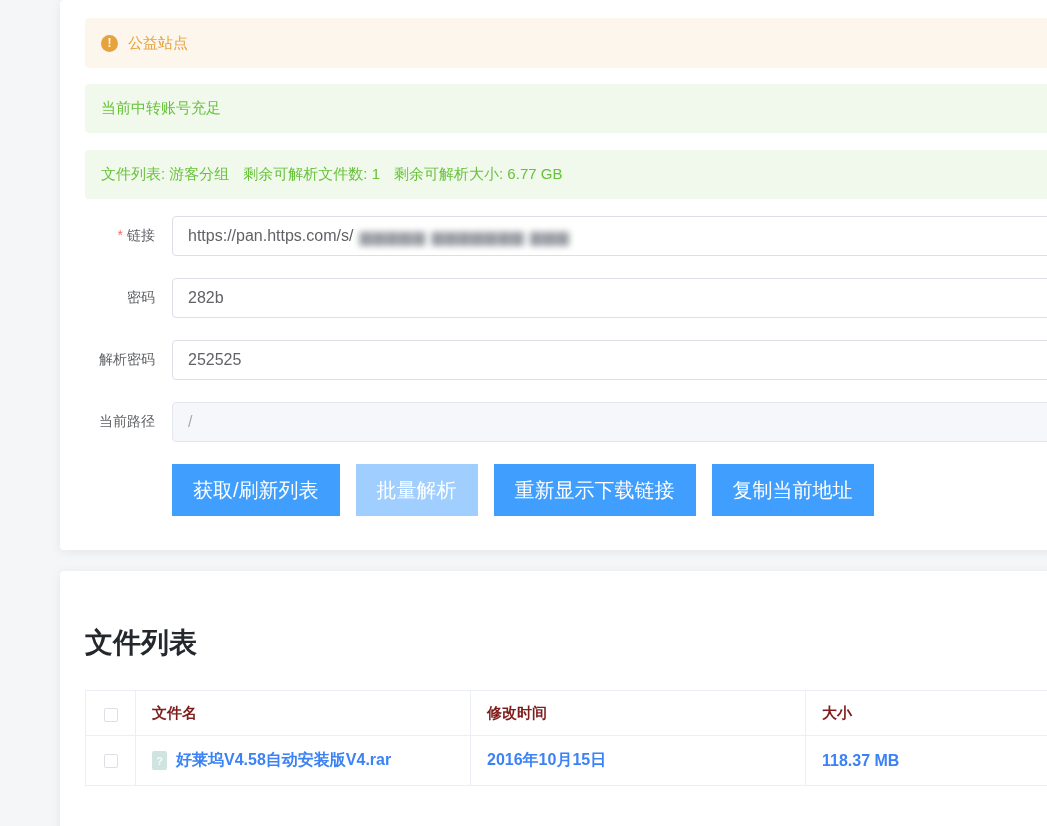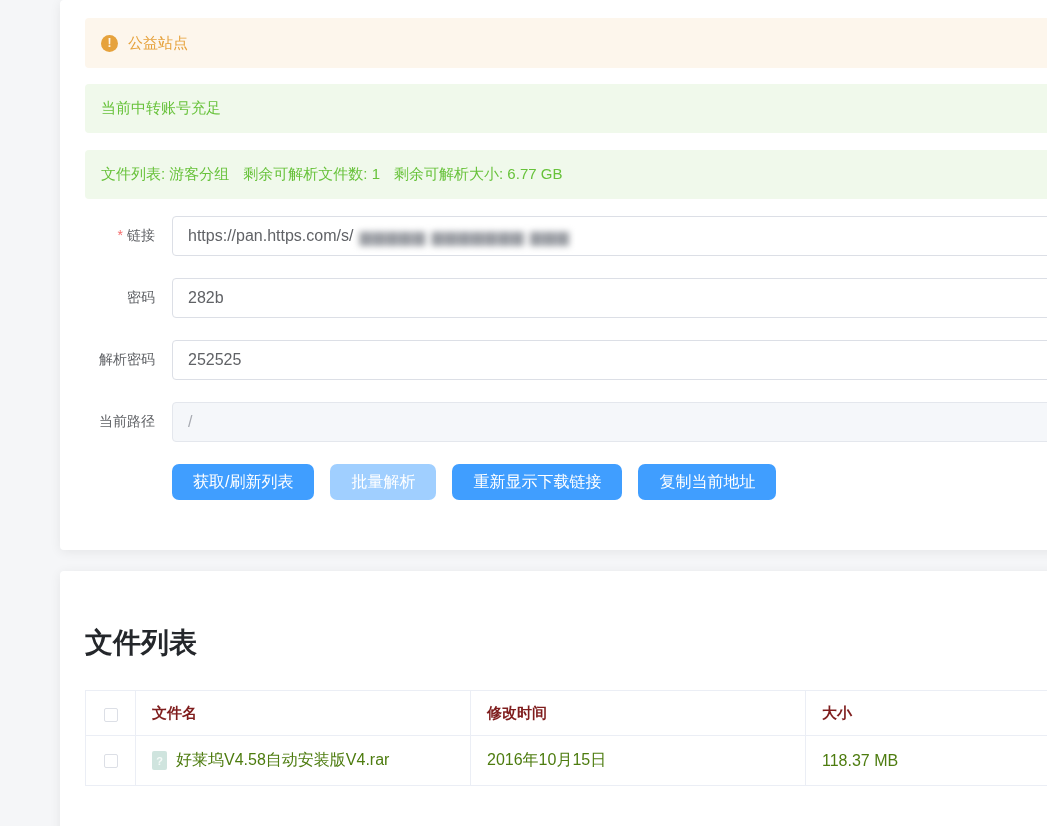--- a/index.html
+++ b/index.html
@@ -87,27 +87,27 @@
     color:#9a9da3;
     filter:blur(3px);
     margin-left:6px;
     letter-spacing:1px;
     user-select:none;
   }
 
   
   .btn-row { display:flex; margin-left:87px; }
   .btn {
-    height:36px;
+    height:52px;
     padding:0 21px;
     border:none;
-    border-radius:7px;
+    border-radius:0;
     background:#409eff;
     color:#ffffff;
-    font-size:16px;
+    font-size:20px;
     margin-right:16px;
     cursor:pointer;
     font-family:"Liberation Sans","DejaVu Sans",sans-serif;
     white-space:nowrap;
   }
   .btn.disabled { background:#a0cfff; cursor:not-allowed;text-align:right; }
 
   
   .section-title {
     font-size:28px;
@@ -129,21 +129,21 @@
     overflow:hidden;
     white-space:nowrap;
   }
   .file-table th {
     height:45px;
     color:#7f1d1d;
     font-weight:700;
     font-size:15px;
     background:#ffffff;
   }
-  .file-table td { height:50px; color:#4d7c0f; }
+  .file-table td { height:50px; color:#3b82f6;font-weight:bold; }
   .cb-cell { text-align:center !important; padding:0 !important; }
   .checkbox {
     display:inline-block;
     width:14px; height:14px;
     border:1px solid #dcdfe6;
     border-radius:2px;
     background:#fff;
     vertical-align:middle;
     cursor:pointer;
   }

